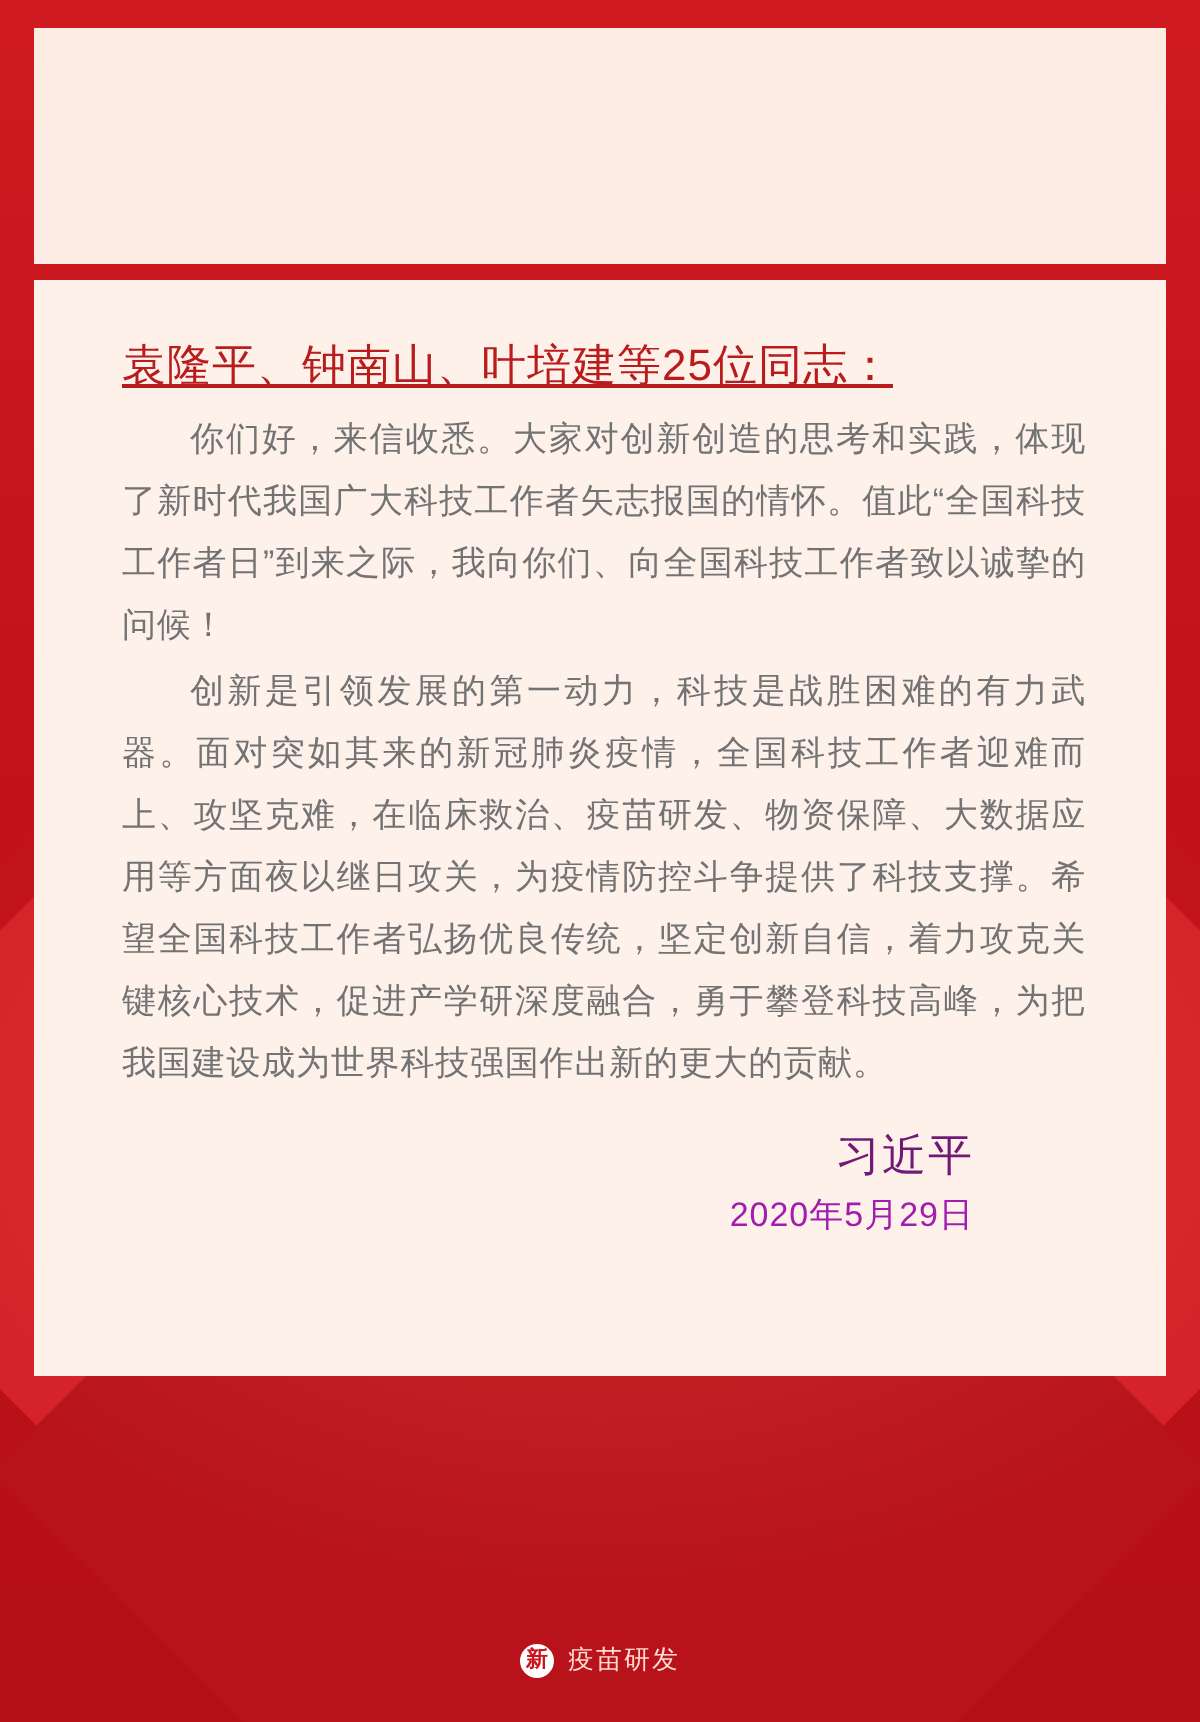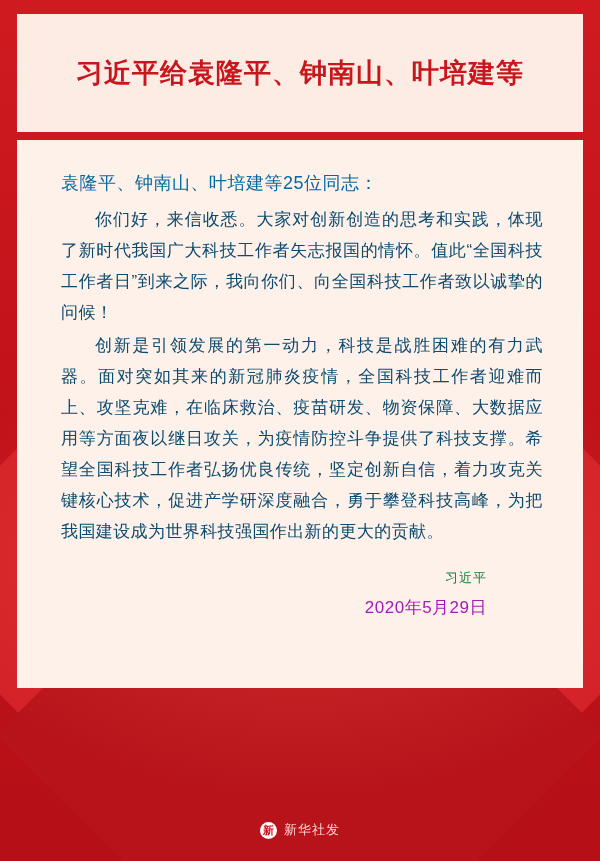--- a/index.html
+++ b/index.html
@@ -94,43 +94,44 @@
     height: 548px;
     background: #fdf1ea;
     box-sizing: border-box;
     padding: 28px 40px 18px 44px;
   }
   .letter-inner {
     position: relative;
     height: 100%;
   }
   .salutation {
-    color: #0369a1;
-    font-size: 18px;
+    color: #b91c1c;
+    font-size: 22px;
     line-height: 30px;
     letter-spacing: 0.5px;
     margin-bottom: 6px;
+    text-decoration: underline;
   }
   .para {
-    color: #0c4a6e;
+    color: #737373;
     font-size: 17px;
     line-height: 31px;
     letter-spacing: 0.4px;
     text-indent: 2em;
     text-align: justify;
     margin: 0 0 2px 0;
   }
   .signature {
     margin-top: 16px;
     text-align: right;
     padding-right: 56px;
   }
   .sign-name {
-    color: #15803d;
-    font-size: 13px;
+    color: #701a75;
+    font-size: 22px;
     line-height: 30px;
     letter-spacing: 1px;
   }
   .sign-date {
     color: #a21caf;
     font-size: 17px;
     line-height: 30px;
     letter-spacing: 0.5px;
   }
 
@@ -167,32 +168,31 @@
 </head>
 <body>
 
 <div class="poster">
   <div class="env-left"></div>
   <div class="env-right"></div>
   <div class="env-bottom"></div>
   <div class="glow"></div>
 
   <div class="title-band">
-    <div class="title-line">习近平给袁隆平、钟南山、叶培建等</div>
   </div>
 
   <div class="letter">
     <div class="letter-inner">
       <div class="salutation">袁隆平、钟南山、叶培建等25位同志：</div>
       <p class="para">你们好，来信收悉。大家对创新创造的思考和实践，体现了新时代我国广大科技工作者矢志报国的情怀。值此“全国科技工作者日”到来之际，我向你们、向全国科技工作者致以诚挚的问候！</p>
       <p class="para">创新是引领发展的第一动力，科技是战胜困难的有力武器。面对突如其来的新冠肺炎疫情，全国科技工作者迎难而上、攻坚克难，在临床救治、疫苗研发、物资保障、大数据应用等方面夜以继日攻关，为疫情防控斗争提供了科技支撑。希望全国科技工作者弘扬优良传统，坚定创新自信，着力攻克关键核心技术，促进产学研深度融合，勇于攀登科技高峰，为把我国建设成为世界科技强国作出新的更大的贡献。</p>
       <div class="signature">
         <div class="sign-name">习近平</div>
         <div class="sign-date">2020年5月29日</div>
       </div>
     </div>
   </div>
 
   <div class="footer">
     <div class="footer-badge">新</div>
-    <div class="footer-text">新华社发</div>
+    <div class="footer-text">疫苗研发</div>
   </div>
 </div>
 
 </body></html>

